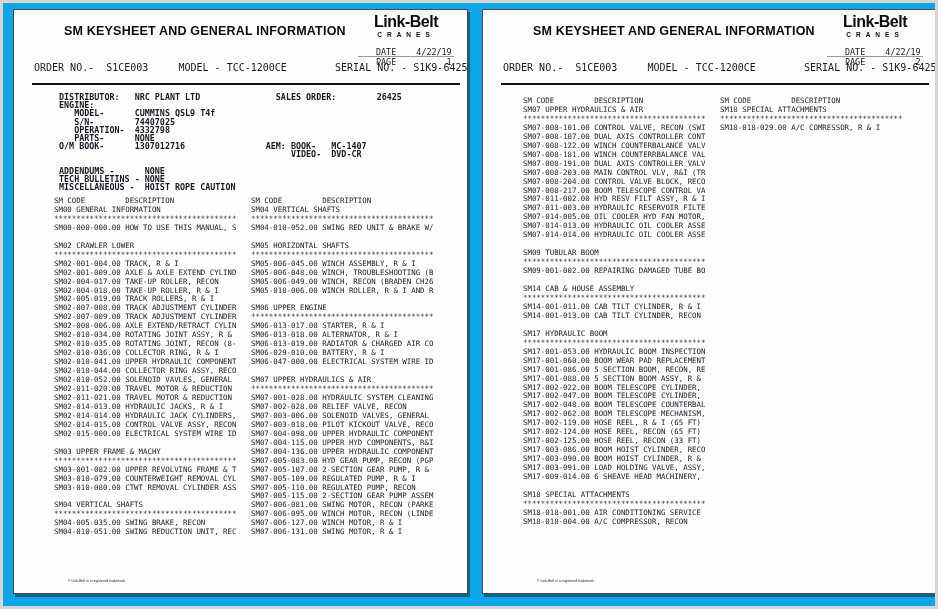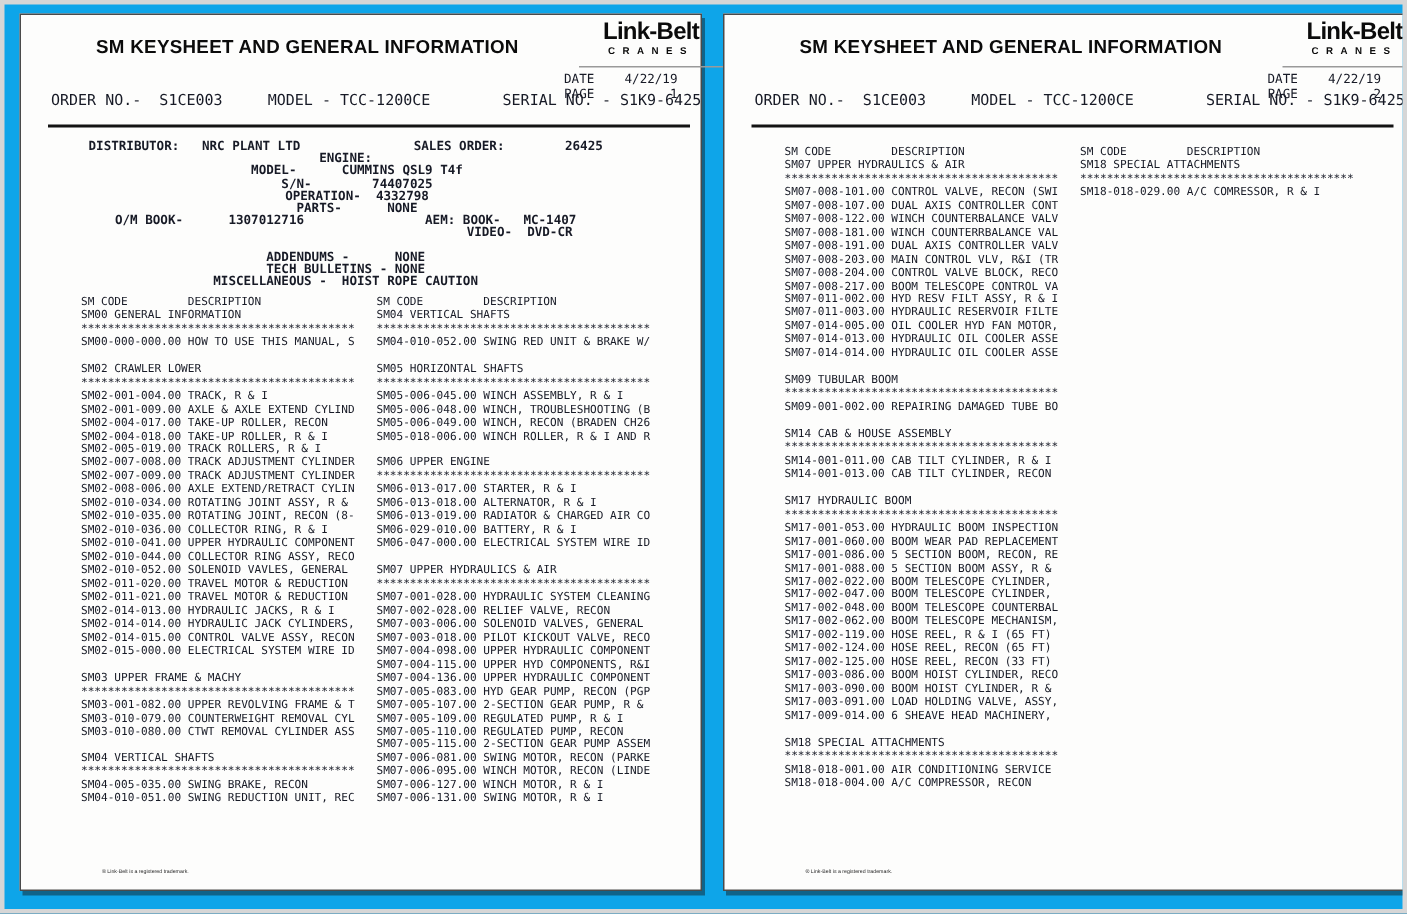--- a/index.html
+++ b/index.html
@@ -6,31 +6,31 @@
   #canvas{position:relative;width:938px;height:609px;background:#0ea5e9;
           border:3px solid #d6d6d6;box-sizing:border-box;overflow:hidden;
           font-family:"DejaVu Sans Mono",monospace;}
   .page{position:absolute;top:6px;width:455px;height:585px;background:#fdfdfc;
         border:1px solid #4a4a4a;box-shadow:2px 3px 0 rgba(20,20,20,.45);
         box-sizing:border-box;}
   .page.p1{left:10px;}
   .page.p2{left:479px;}
   .title{position:absolute;left:50px;top:14px;font-family:"Liberation Sans",sans-serif;
          font-weight:bold;font-size:12.5px;letter-spacing:.2px;color:#0b0b0b;white-space:nowrap;}
-  .logo{position:absolute;left:372px;top:4px;width:96px;text-align:center;
-        border-bottom:1px solid #9a9a9a;padding-bottom:6px;color:#0b0b0b;}
+  .logo{position:absolute;left:344px;top:4px;width:96px;text-align:center;
+        border-bottom:1px solid #9a9a9a;padding-bottom:18px;color:#0b0b0b;}
   .logo-main{font-family:"Liberation Sans",sans-serif;font-weight:800;font-size:16px;
              letter-spacing:-.5px;line-height:16px;white-space:nowrap;}
   .logo-sub{font-family:"Liberation Sans",sans-serif;font-weight:bold;font-size:6.5px;
             letter-spacing:5px;margin-top:1px;white-space:nowrap;}
   pre{margin:0;white-space:pre;color:#171a26;}
   .datepage{position:absolute;left:362px;top:38px;font-size:8.4px;line-height:9.5px;font-weight:400;}
   .orderline{position:absolute;left:20px;top:52px;font-size:10px;font-weight:400;}
   .rule{position:absolute;left:18px;top:73px;width:428px;height:2px;background:#131313;}
-  .infoblock{position:absolute;left:45px;top:83px;font-size:8.4px;line-height:8.2px;font-weight:600;text-align:center;}
+  .infoblock{position:absolute;left:45px;top:83px;font-size:8.4px;line-height:8.2px;font-weight:600;}
   .col{position:absolute;font-size:7.4px;line-height:8.95px;font-weight:400;}
   .col-left{left:40px;}
   .col-right{left:237px;}
   .p1 .col{top:187px;}
   .p2 .col{top:87px;}
   .footnote{position:absolute;left:54px;top:569px;font-size:3.5px;color:#2b2b2b;
             font-family:"Liberation Sans",sans-serif;}
 </style>
 </head>
 <body>

